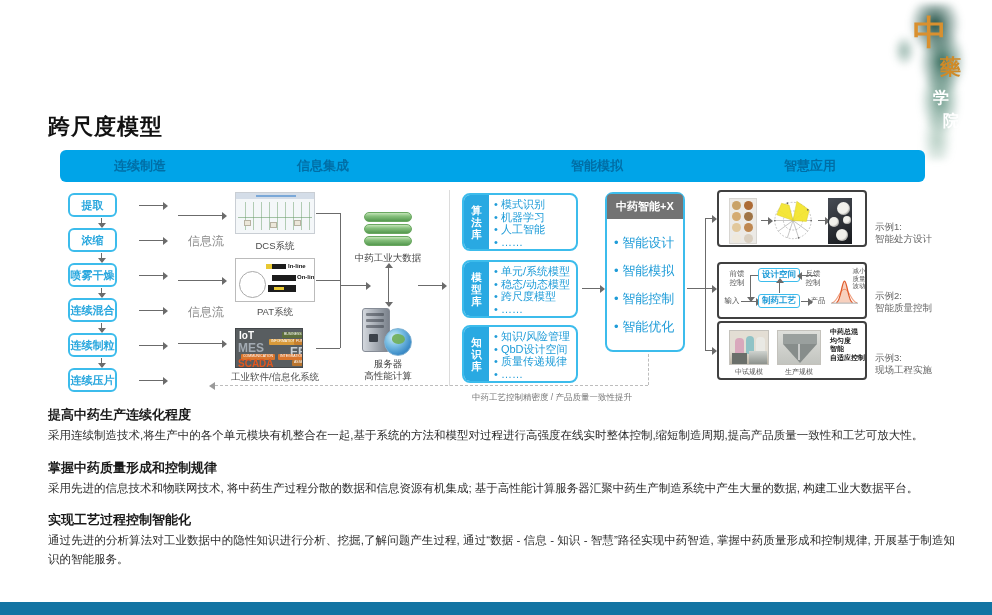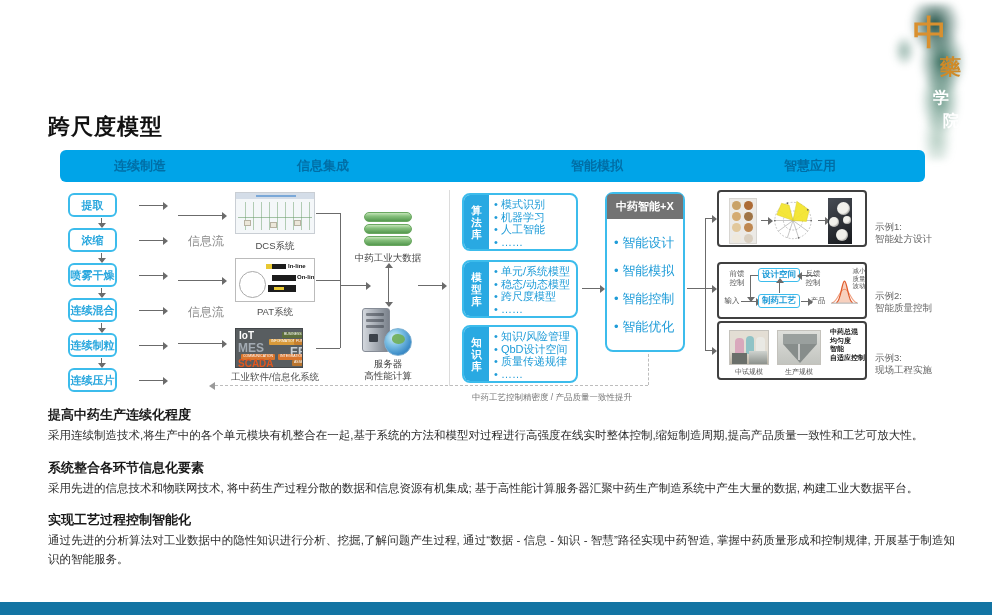--- a/index.html
+++ b/index.html
@@ -383,19 +383,19 @@
     <span>示例3:</span>
     <span>现场工程实施</span>
   </div>
 
   <div class="dash-v" style="left:648px;top:354px;height:31px"></div>
   <div class="dash-h al" style="left:215px;top:385px;width:433px"></div>
   <div class="caption">中药工艺控制精密度 / 产品质量一致性提升</div>
 
   <div class="sec-h" style="top:406px">提高中药生产连续化程度</div>
   <div class="sec-b" style="top:426px">采用连续制造技术,将生产中的各个单元模块有机整合在一起,基于系统的方法和模型对过程进行高强度在线实时整体控制,缩短制造周期,提高产品质量一致性和工艺可放大性。</div>
-  <div class="sec-h" style="top:459px">系统整合各环节信息化要素</div>
+  <div class="sec-h" style="top:459px">掌握中药质量形成和控制规律</div>
   <div class="sec-b" style="top:479px">采用先进的信息技术和物联网技术, 将中药生产过程分散的数据和信息资源有机集成; 基于高性能计算服务器汇聚中药生产制造系统中产生大量的数据, 构建工业大数据平台。</div>
   <div class="sec-h" style="top:511px">实现工艺过程控制智能化</div>
   <div class="sec-b" style="top:531px">通过先进的分析算法对工业数据中的隐性知识进行分析、挖掘,了解问题产生过程, 通过“数据 - 信息 - 知识 - 智慧”路径实现中药智造, 掌握中药质量形成和控制规律, 开展基于制造知识的智能服务。</div>
 
   <div id="footer"></div>
 </div>
 
 </body></html>

